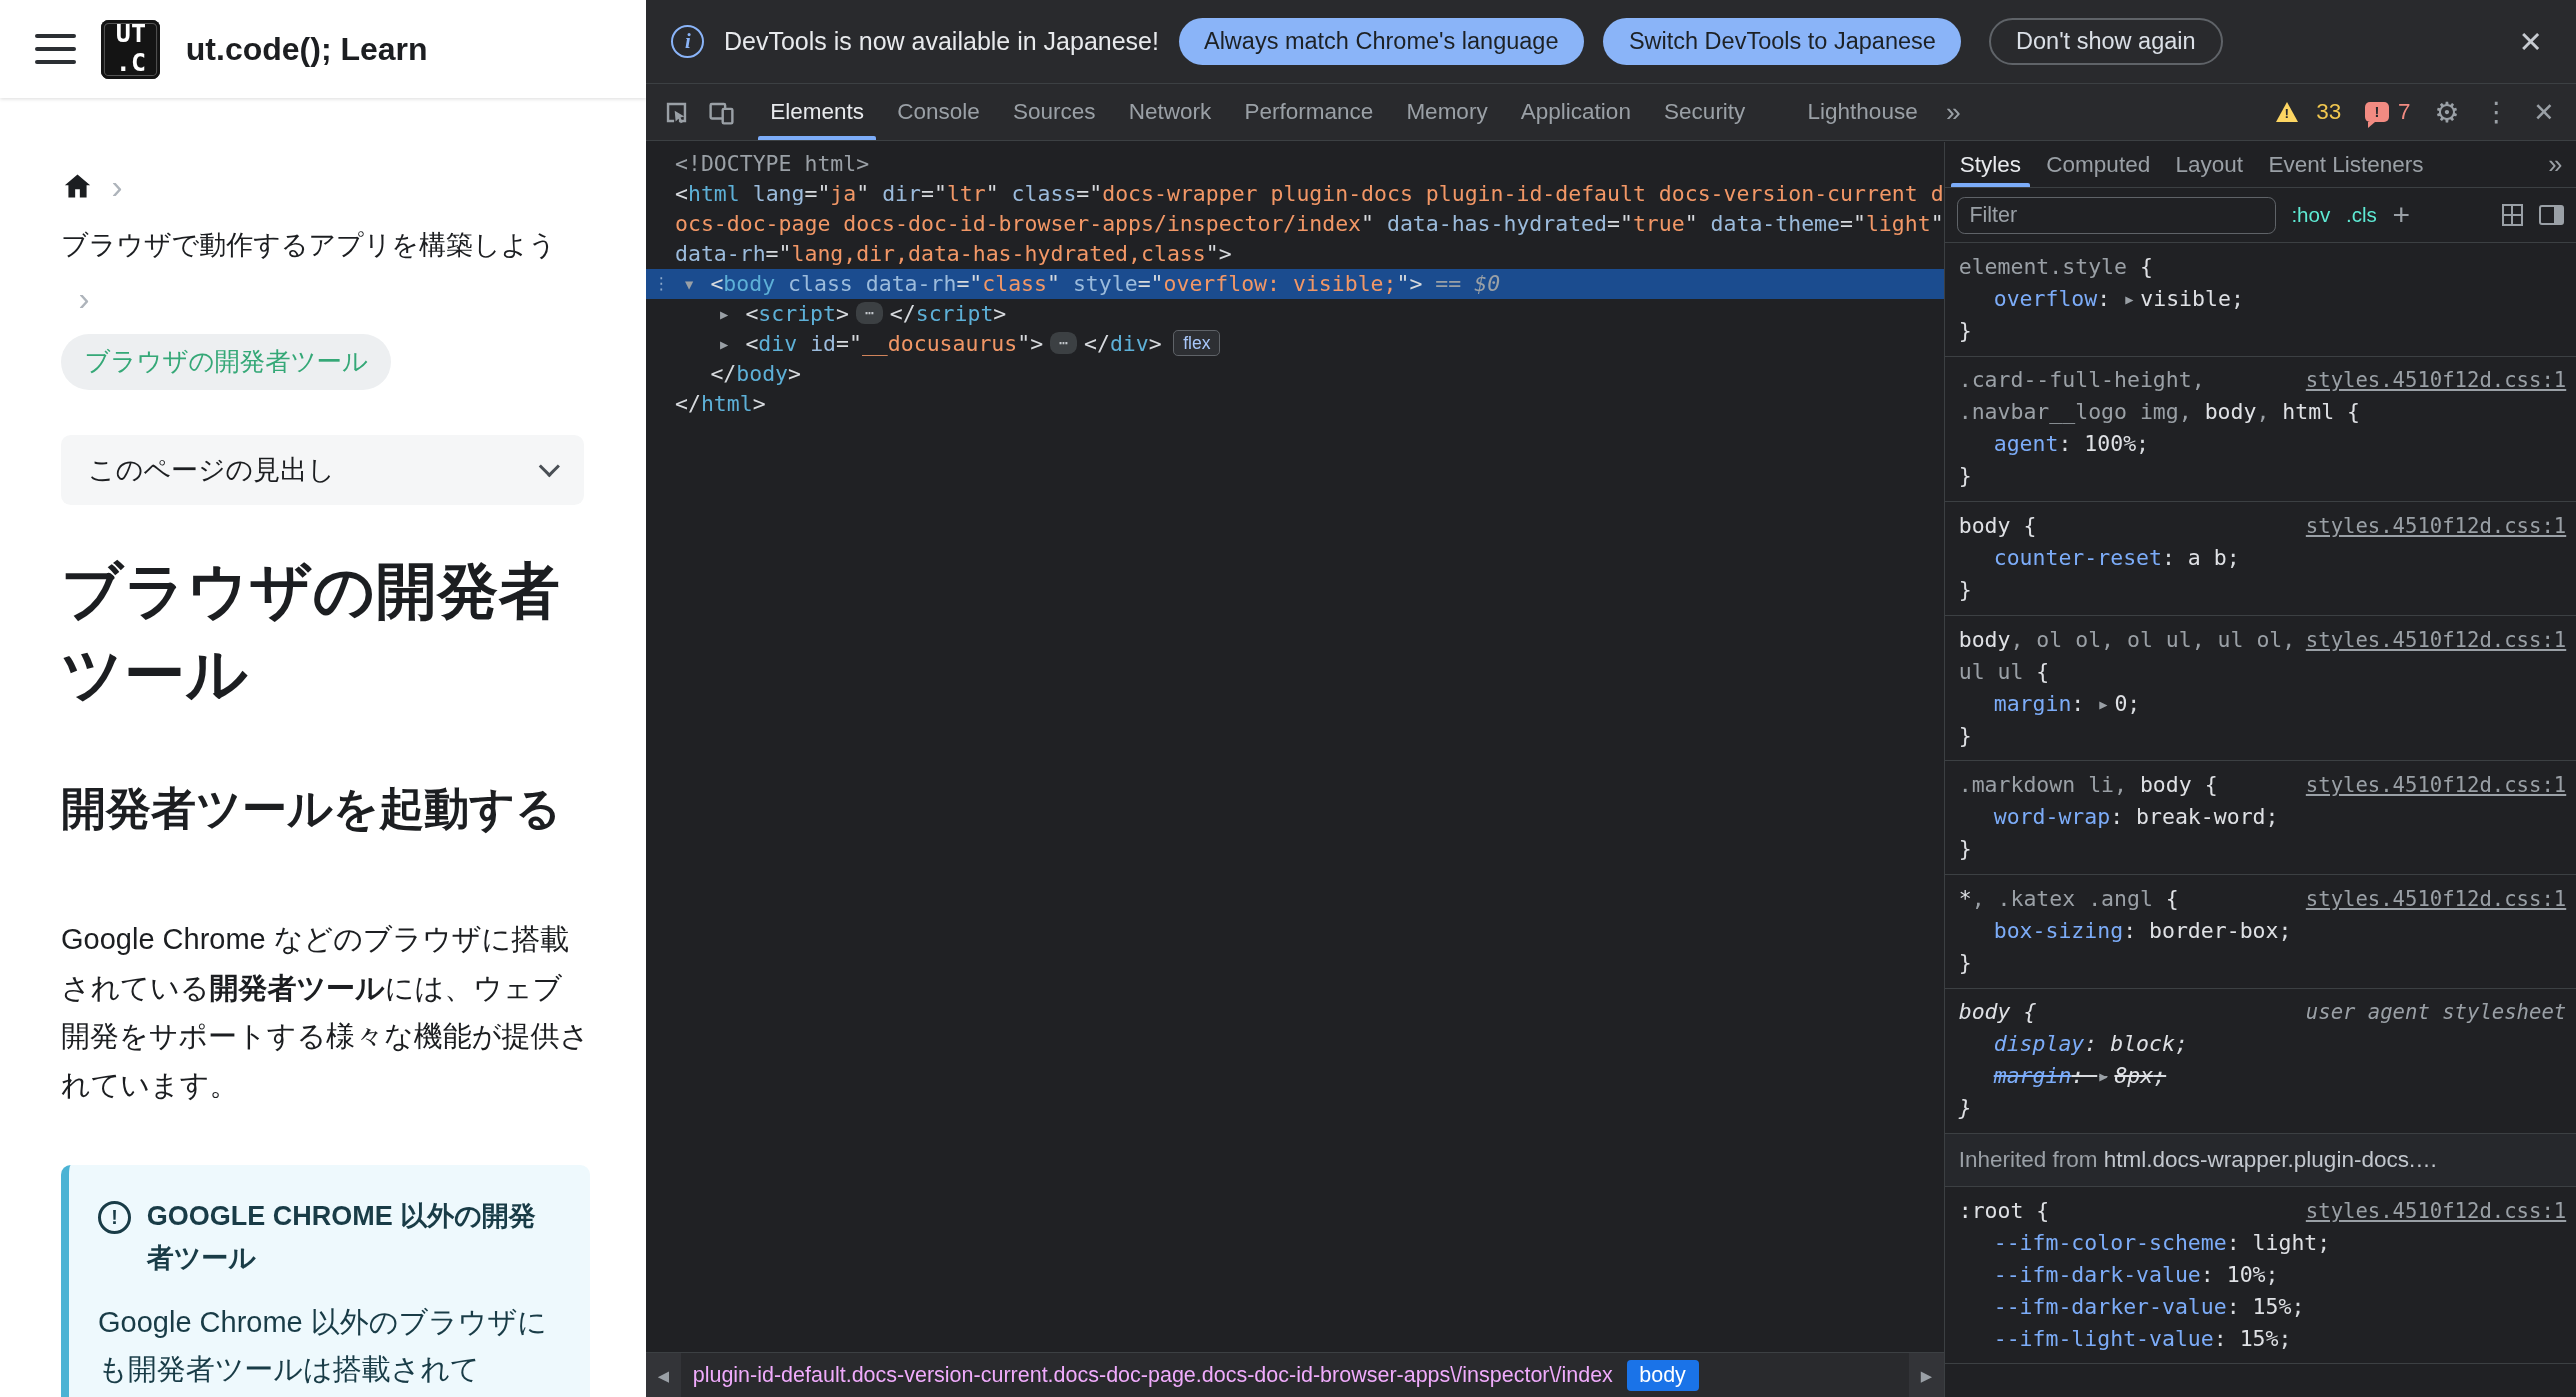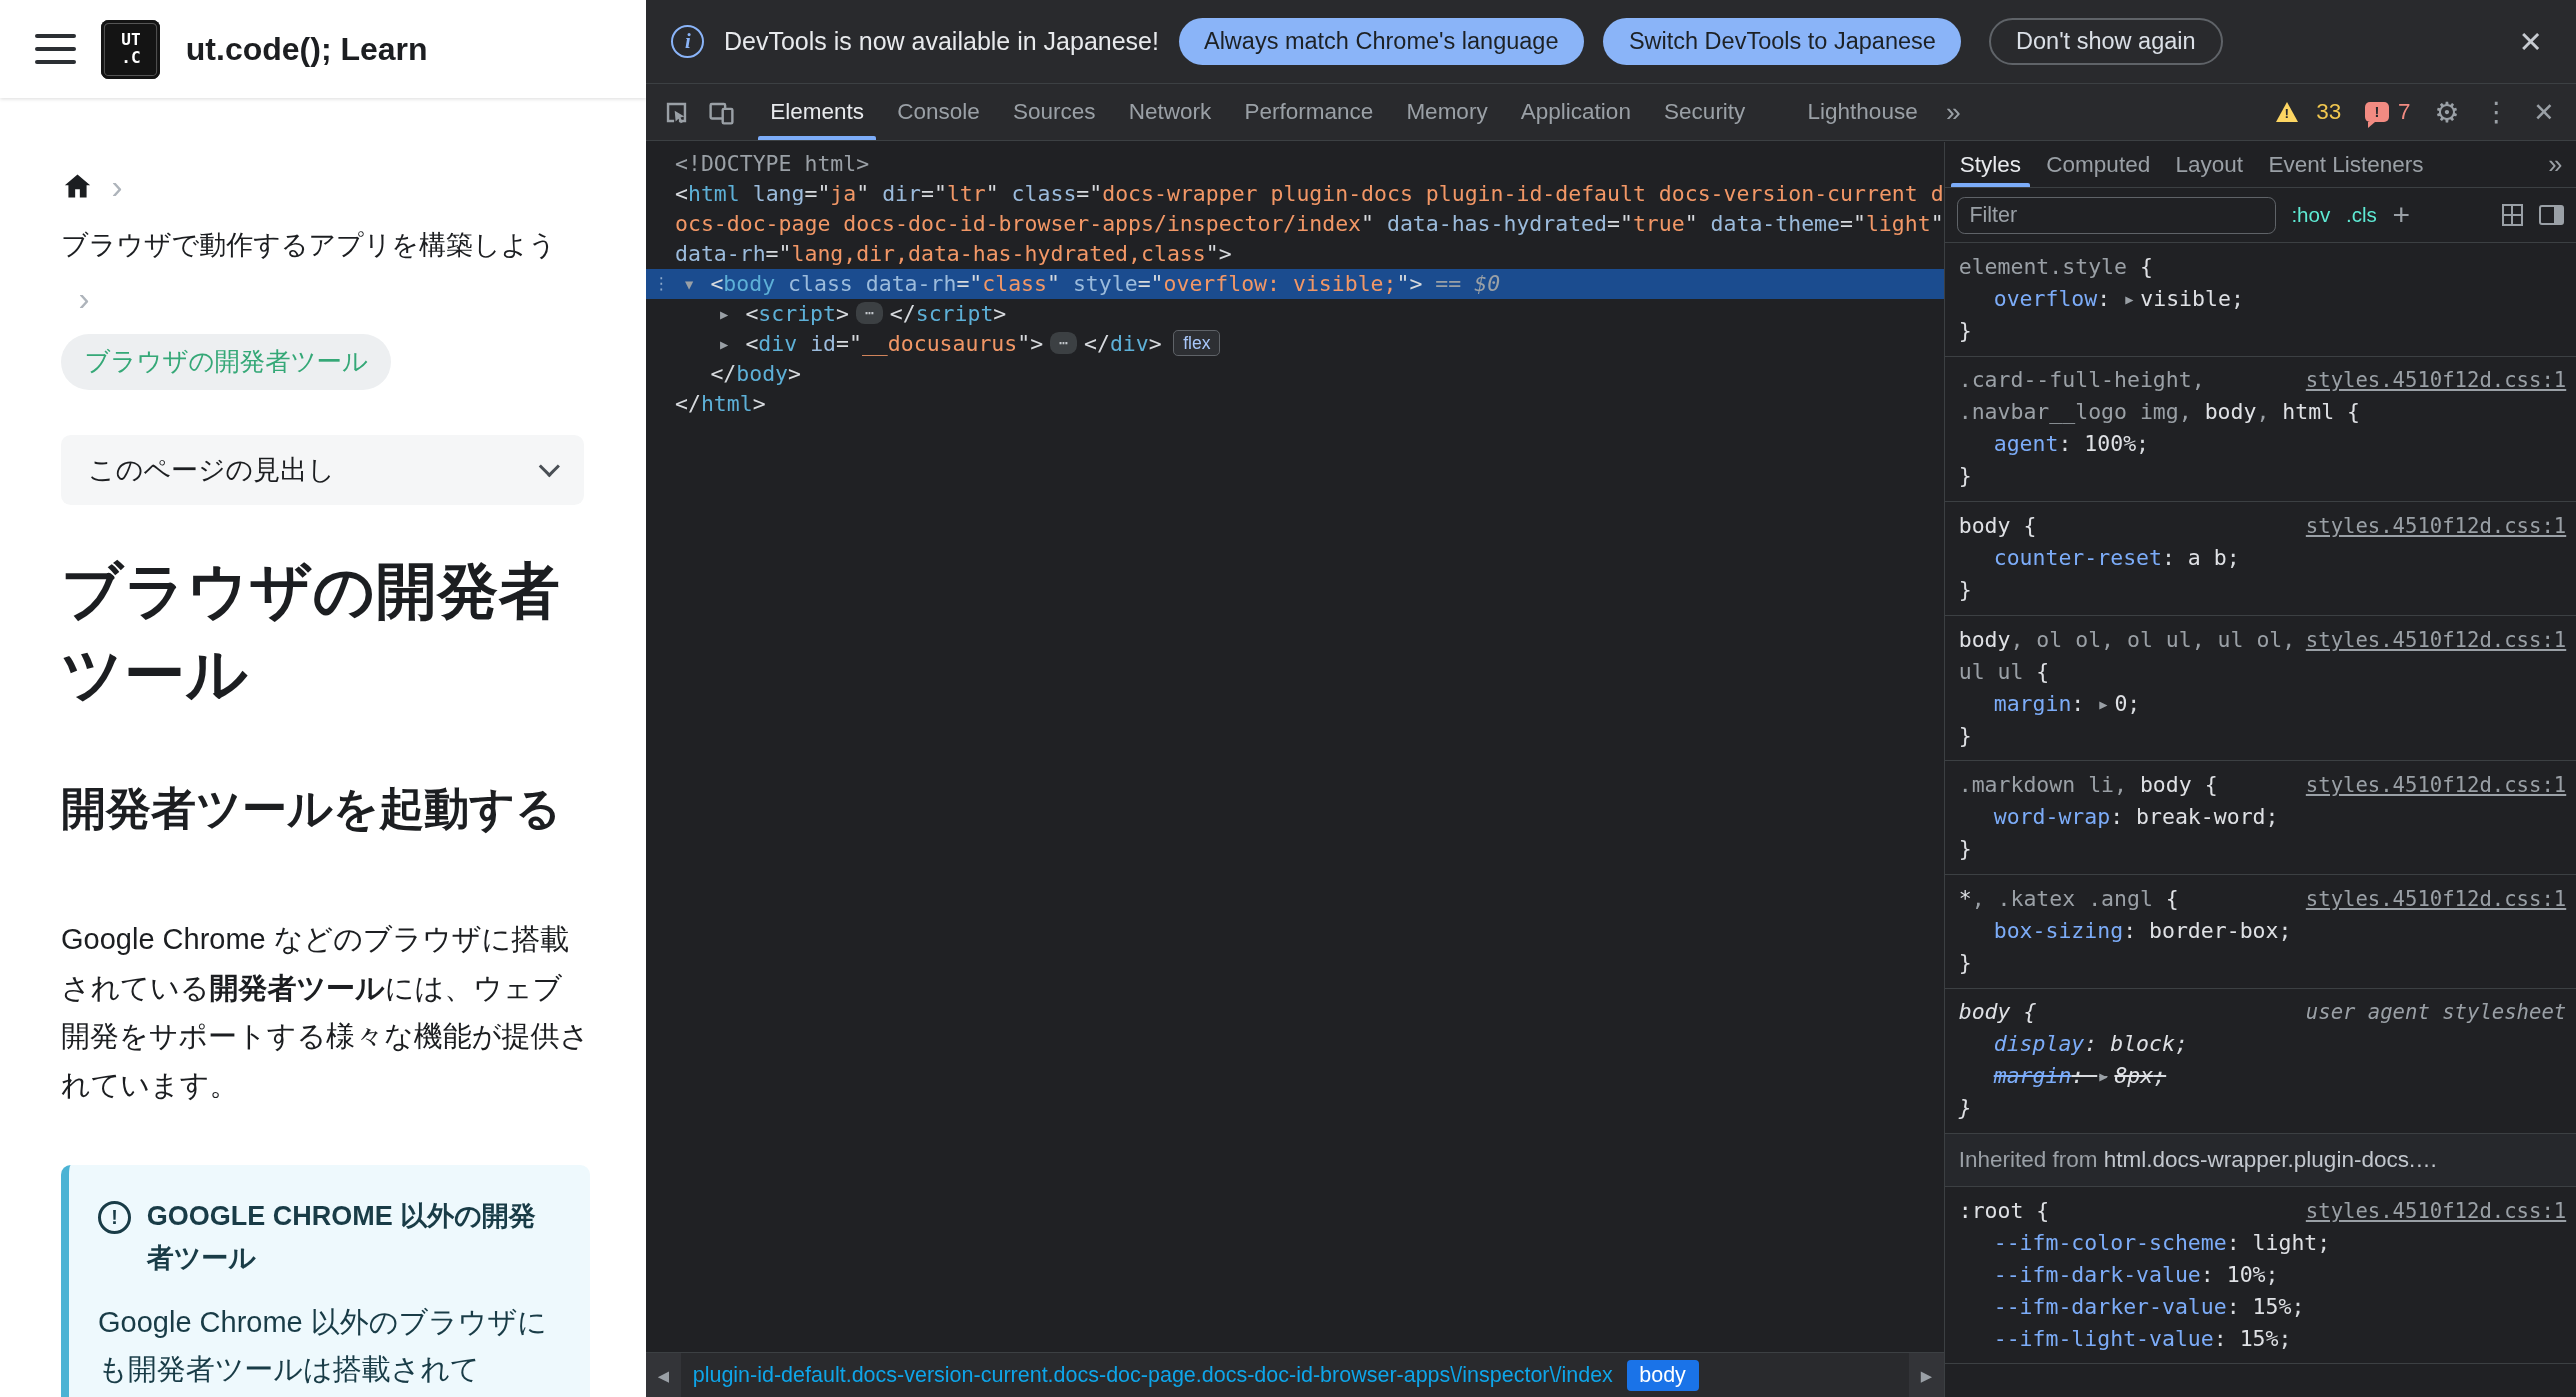--- a/index.html
+++ b/index.html
@@ -5,21 +5,21 @@
   *{margin:0;padding:0;box-sizing:border-box}
   html,body{background:#111}
   body{font-family:"Liberation Sans","DejaVu Sans",sans-serif}
   .screen{position:relative;width:2576px;height:1398px;background:#fff;overflow:hidden}
 
   
   .page{position:absolute;left:0;top:0;width:646px;height:100%;background:#fff;color:#1c1e21;overflow:hidden}
   .navbar{height:98px;display:flex;align-items:center;gap:25.4px;padding:0 35px;box-shadow:0 1px 3.9px rgba(0,0,0,.14)}
   .hamburger{width:41px;display:flex;flex-direction:column;gap:8.8px;cursor:pointer}
   .hamburger span{height:4.4px;background:#2b2f33;border-radius:2px}
-  .logo{width:59px;height:59px;background:#141414;border-radius:7.8px;color:#fff;font-family:"DejaVu Sans Mono","Liberation Mono",monospace;font-weight:bold;font-size:16px;display:flex;flex-direction:column;align-items:center;justify-content:center;line-height:1.15;box-shadow:inset 0 0 0 2.9px #141414,inset 0 0 0 3.9px #555}
+  .logo{width:59px;height:59px;background:#141414;border-radius:7.8px;color:#fff;font-family:"DejaVu Sans Mono","Liberation Mono",monospace;font-weight:bold;font-size:25px;display:flex;flex-direction:column;align-items:center;justify-content:center;line-height:1.15;box-shadow:inset 0 0 0 2.9px #141414,inset 0 0 0 3.9px #555}
   .site-title{font-size:32px;font-weight:700}
   .page-content{padding:72px 61px 0}
   .bc-row{display:flex;align-items:center;gap:17.6px}
   .home-icon{display:flex}
   .bc-sep{color:#aeb4bb;font-size:33px;line-height:1}
   .bc-text{font-size:27px;margin:23.5px 0 17.6px;line-height:1.4}
   .bc-sep2{margin:5.9px 0 9.8px 17.6px}
   .bc-badge{display:inline-block;background:#edeff1;color:#35a877;font-size:25.4px;padding:10.8px 23.5px;border-radius:29px;margin-top:9.8px}
   .toc-box{margin-top:45px;width:523px;height:70px;background:#f5f6f7;border-radius:9.8px;display:flex;align-items:center;justify-content:space-between;padding:0 27px;font-size:27px;cursor:pointer}
   .toc-chev{width:14.7px;height:14.7px;border-right:3.4px solid #4a4f55;border-bottom:3.4px solid #4a4f55;transform:rotate(45deg);margin-top:-7.8px}
@@ -70,21 +70,21 @@
   .arrow{display:inline-block;width:25.4px;color:#9aa0a6;font-size:13.7px;vertical-align:2px}
   .drag-dots{position:absolute;left:6.9px;top:0;color:#8ea9cc;font-size:16.6px;letter-spacing:-2px}
   .tk-t{color:#5db0d7}.tk-a{color:#9bbbdc}.tk-v{color:#f29766}.tk-p{color:#d7dade}.tk-g{color:#9aa0a6}
   .tk-e{color:#9aa0a6;font-style:italic}
   .dots-chip{display:inline-block;background:#3c4043;border-radius:8.8px;color:#c3c7cc;padding:0 8.8px;margin:0 6.9px;font-size:15.7px;line-height:21.5px;vertical-align:2.9px}
   .flex-badge{display:inline-block;border:1.5px solid #5f6368;background:#2d2f33;border-radius:4.9px;color:#a8c7fa;padding:0 8.8px;margin-left:11.7px;font-size:17.6px;line-height:24.5px;vertical-align:2px;font-family:"Liberation Sans",sans-serif}
 
   .crumbs{position:absolute;left:0;right:0;bottom:0;height:46px;background:#292a2d;border-top:1px solid #3c4043;display:flex;align-items:center;font-size:21.5px}
   .crumb-nav{width:35px;height:100%;display:flex;align-items:center;justify-content:center;color:#9aa0a6;background:#333438;font-size:14.7px;cursor:pointer;flex:0 0 auto}
   .crumb-nav.right{position:absolute;right:0;top:0}
-  .crumb-path{margin-left:11.7px;color:#0ea5e9;white-space:nowrap;overflow:hidden;font-weight:500}
+  .crumb-path{margin-left:11.7px;color:#f0abfc;white-space:nowrap;overflow:hidden;font-weight:500}
   .crumb-sel{margin-left:13.7px;background:#1a73e8;color:#fff;padding:2.9px 12.7px;border-radius:3.9px;font-weight:500}
 
   
   .styles{width:632px;flex:0 0 632px;border-left:1px solid #3c4043;display:flex;flex-direction:column;overflow:hidden}
   .sb-tabs{height:46px;display:flex;align-items:center;border-bottom:1px solid #3c4043;padding:0 2px;flex:0 0 auto}
   .sb-tabs-inner{display:flex;height:100%}
   .sb-tab{padding:0 12.7px;height:100%;display:flex;align-items:center;color:#9aa0a6;position:relative;white-space:nowrap;font-size:22.5px;cursor:pointer}
   .sb-tab.sel{color:#e8eaed}
   .sb-tab.sel::after{content:"";position:absolute;left:3.9px;right:3.9px;bottom:0;height:3.9px;background:#7cacf8;border-radius:2px 2px 0 0}
   .sb-more{margin-left:auto;color:#9aa0a6;font-size:25.4px;padding-right:11.7px;cursor:pointer}

